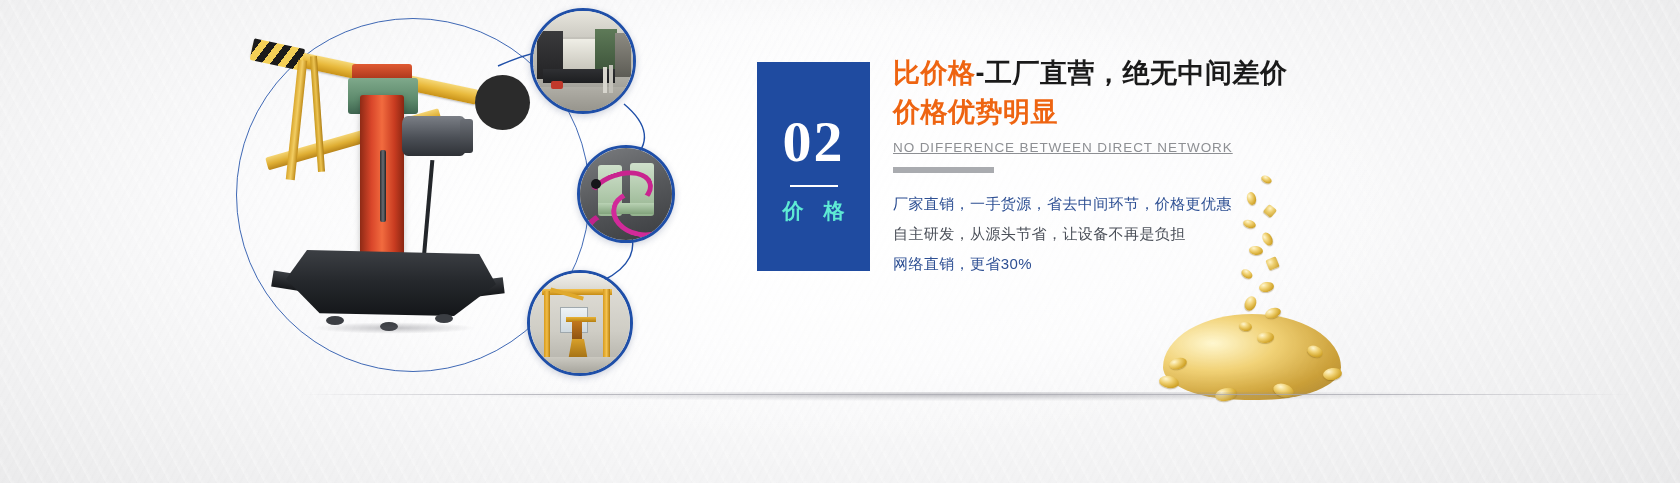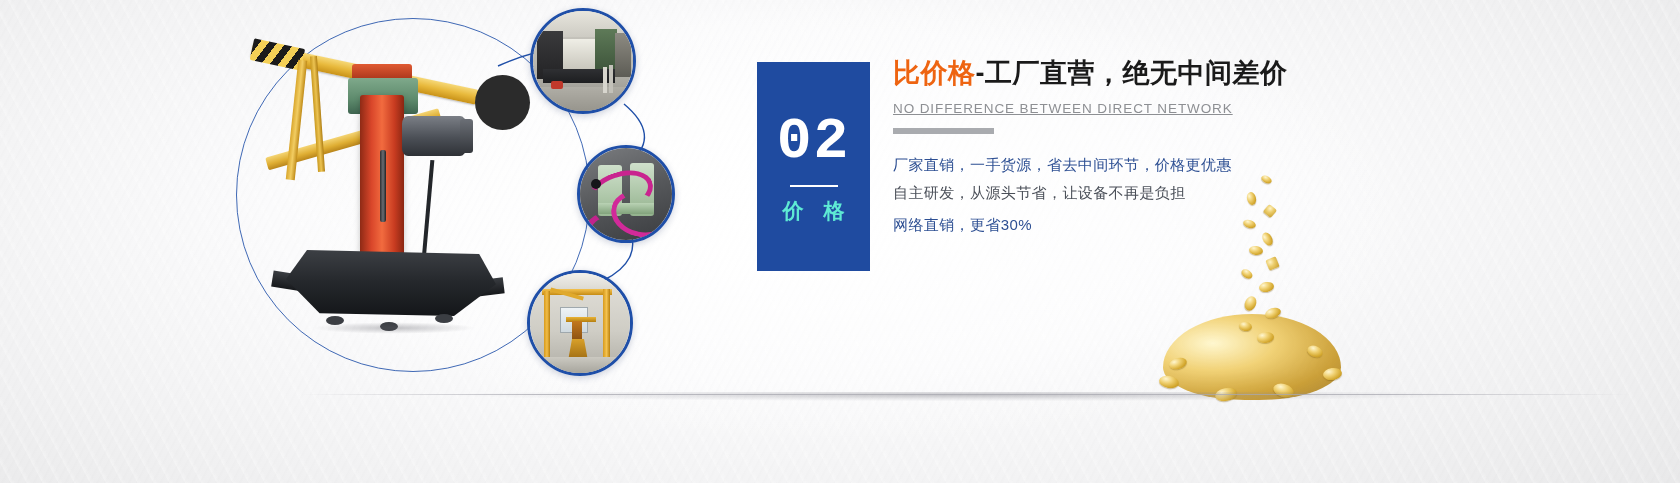--- a/index.html
+++ b/index.html
@@ -230,21 +230,21 @@
     align-items: center;
     justify-content: center;
   }
   .badge-num {
     color: #ffffff;
     font-size: 58px;
     font-weight: 700;
     letter-spacing: 2px;
     line-height: 1;
     margin-bottom: 14px;
-    font-family: Liberation Mono, monospace;
+    font-family: Liberation Serif, serif;
   }
   .badge-rule {
     width: 48px; height: 2px;
     background: #ffffff;
     margin-bottom: 13px;
   }
   .badge-label {
     color: #5eead4;
     font-size: 21px;
     font-weight: 700;
@@ -293,21 +293,21 @@
   }
 
   .bullets { margin-top: 16px; }
   .bullet {
     font-size: 15px;
     line-height: 30px;
     color: #2d4f93;
     letter-spacing: .4px;
     white-space: nowrap;
   }
-  .bullet.dim { color: #4a4f58; font-family: Liberation Mono, monospace; }
+  .bullet.dim { color: #4a4f58; }
 
   
   .coins { position: absolute; left: 1155px; top: 170px; width: 190px; height: 230px; }
   .coin {
     position: absolute;
     border-radius: 50%;
     background: radial-gradient(ellipse at 32% 28%, #fff6cf 0%, #f0d173 34%, #d4a82f 68%, #a87c17 100%);
     box-shadow: 0 1px 1px rgba(120,85,10,.35);
   }
   .coin.sq {
@@ -424,20 +424,21 @@
   <div class="badge">
     <div class="badge-num">02</div>
     <div class="badge-rule"></div>
     <div class="badge-label">价 格</div>
   </div>
 
   <div class="textcol">
     <div class="headline">
       <span class="hl-orange">比价格</span><span>-工厂直营，绝无中间差价</span>
     </div>
+    <div class="subhead">价格优势明显</div>
     <div class="eng">NO DIFFERENCE BETWEEN DIRECT NETWORK</div>
     <div class="divider"></div>
     <div class="bullets">
       <div class="bullet">厂家直销，一手货源，省去中间环节，价格更优惠</div>
       <div class="bullet dim">自主研发，从源头节省，让设备不再是负担</div>
       <div class="bullet">网络直销，更省30%</div>
     </div>
   </div>
 
   <div class="coins">

